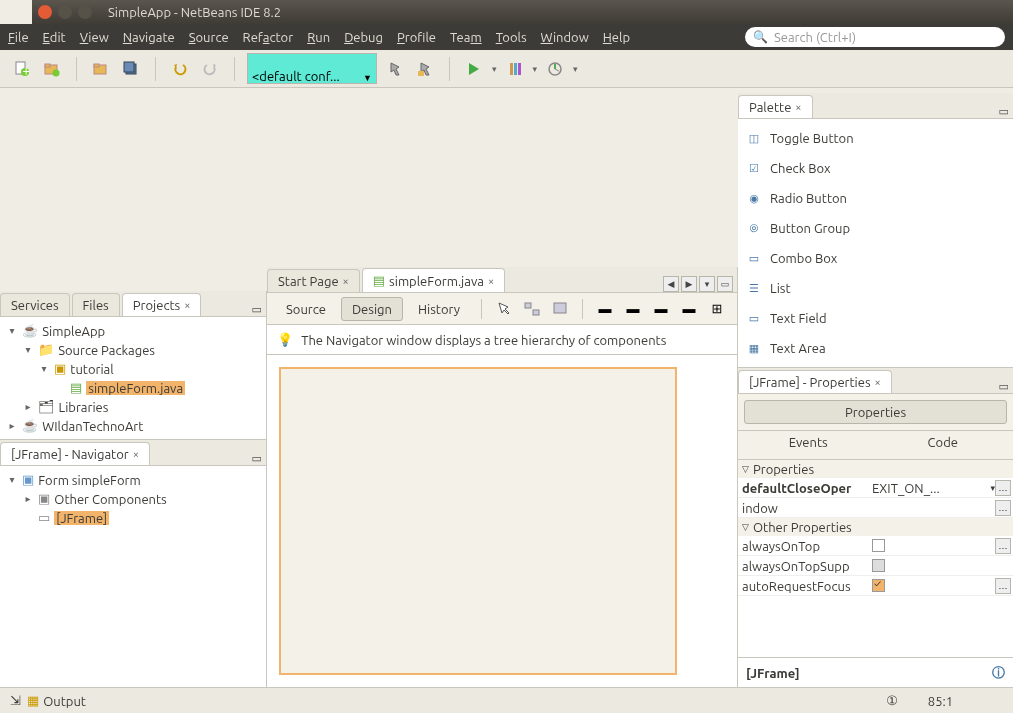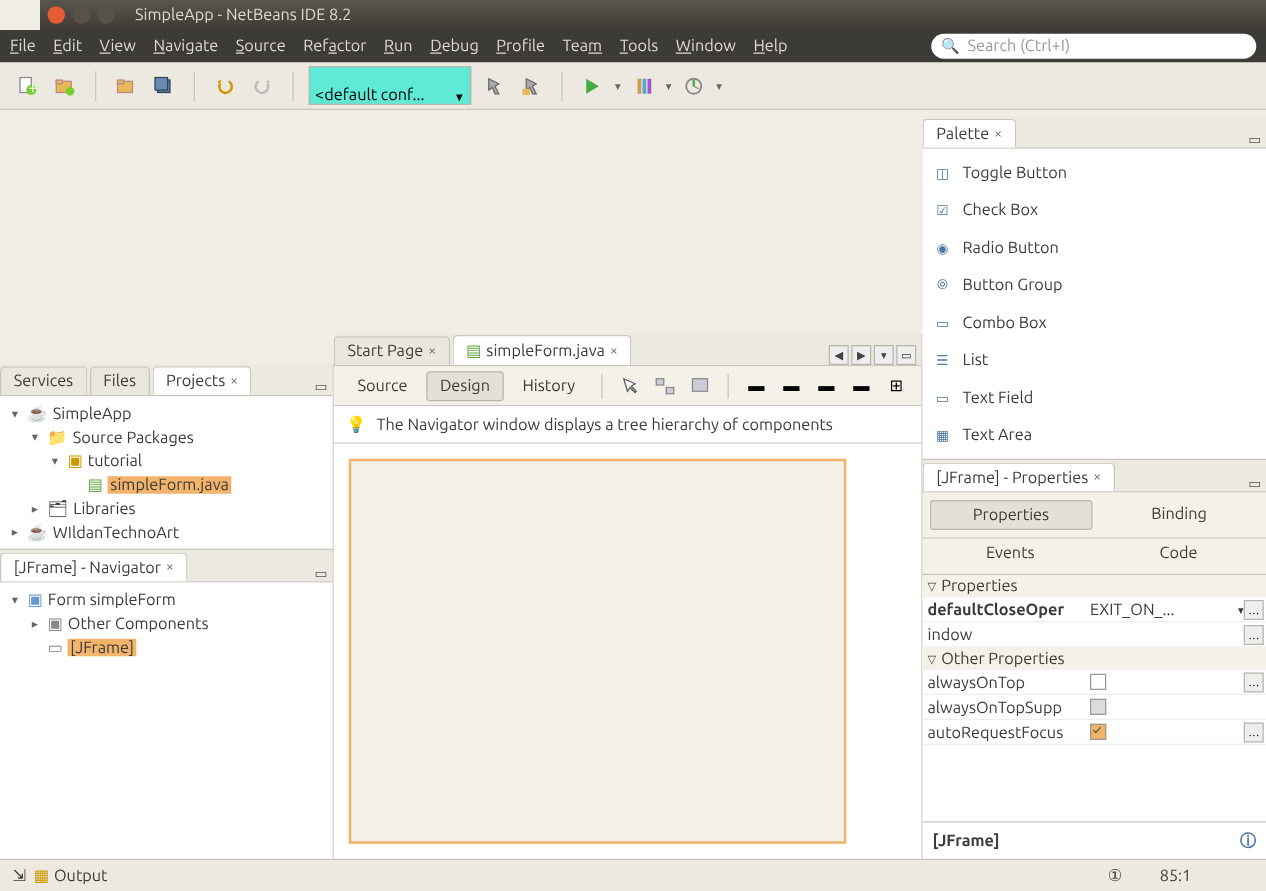--- a/index.html
+++ b/index.html
@@ -372,21 +372,20 @@
     <div class="props">
       <div class="propshdr">
         <div class="tab active">
             <span>[JFrame] - Properties</span>
             <span class="x">×</span>
           </div>
         <span class="panelctrl">▭</span>
       </div>
       <div class="proptabs">
         <div class="ptab active">Properties</div>
-        <div class="ptab">Binding</div>
       </div>
       <div class="proptabs2">
         <div class="ptab">Events</div>
         <div class="ptab">Code</div>
       </div>
       <div class="plist">
         <div class="pcat">
             <span style="font-size:9px">▽</span>
             <span>Properties</span>
           </div>

